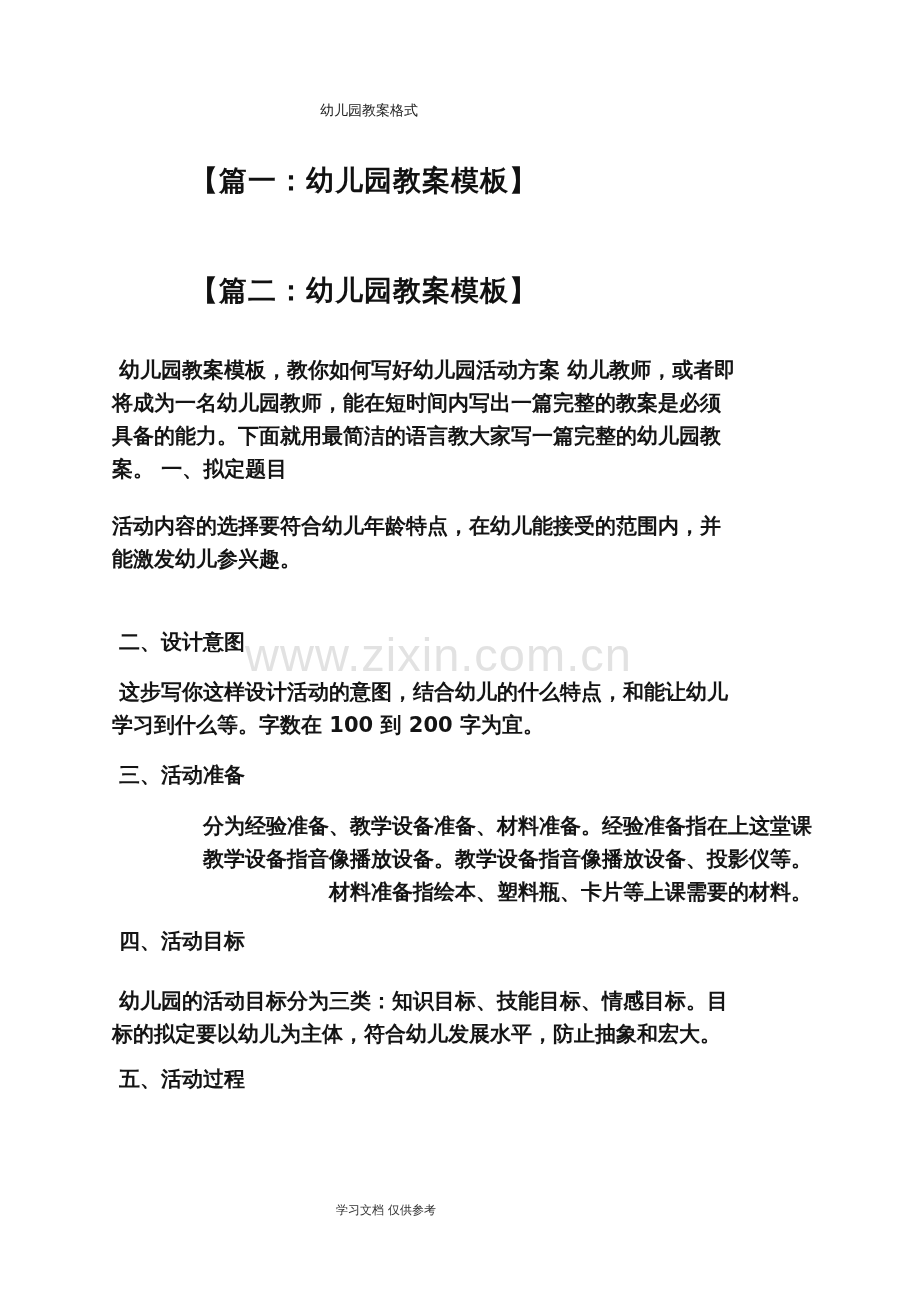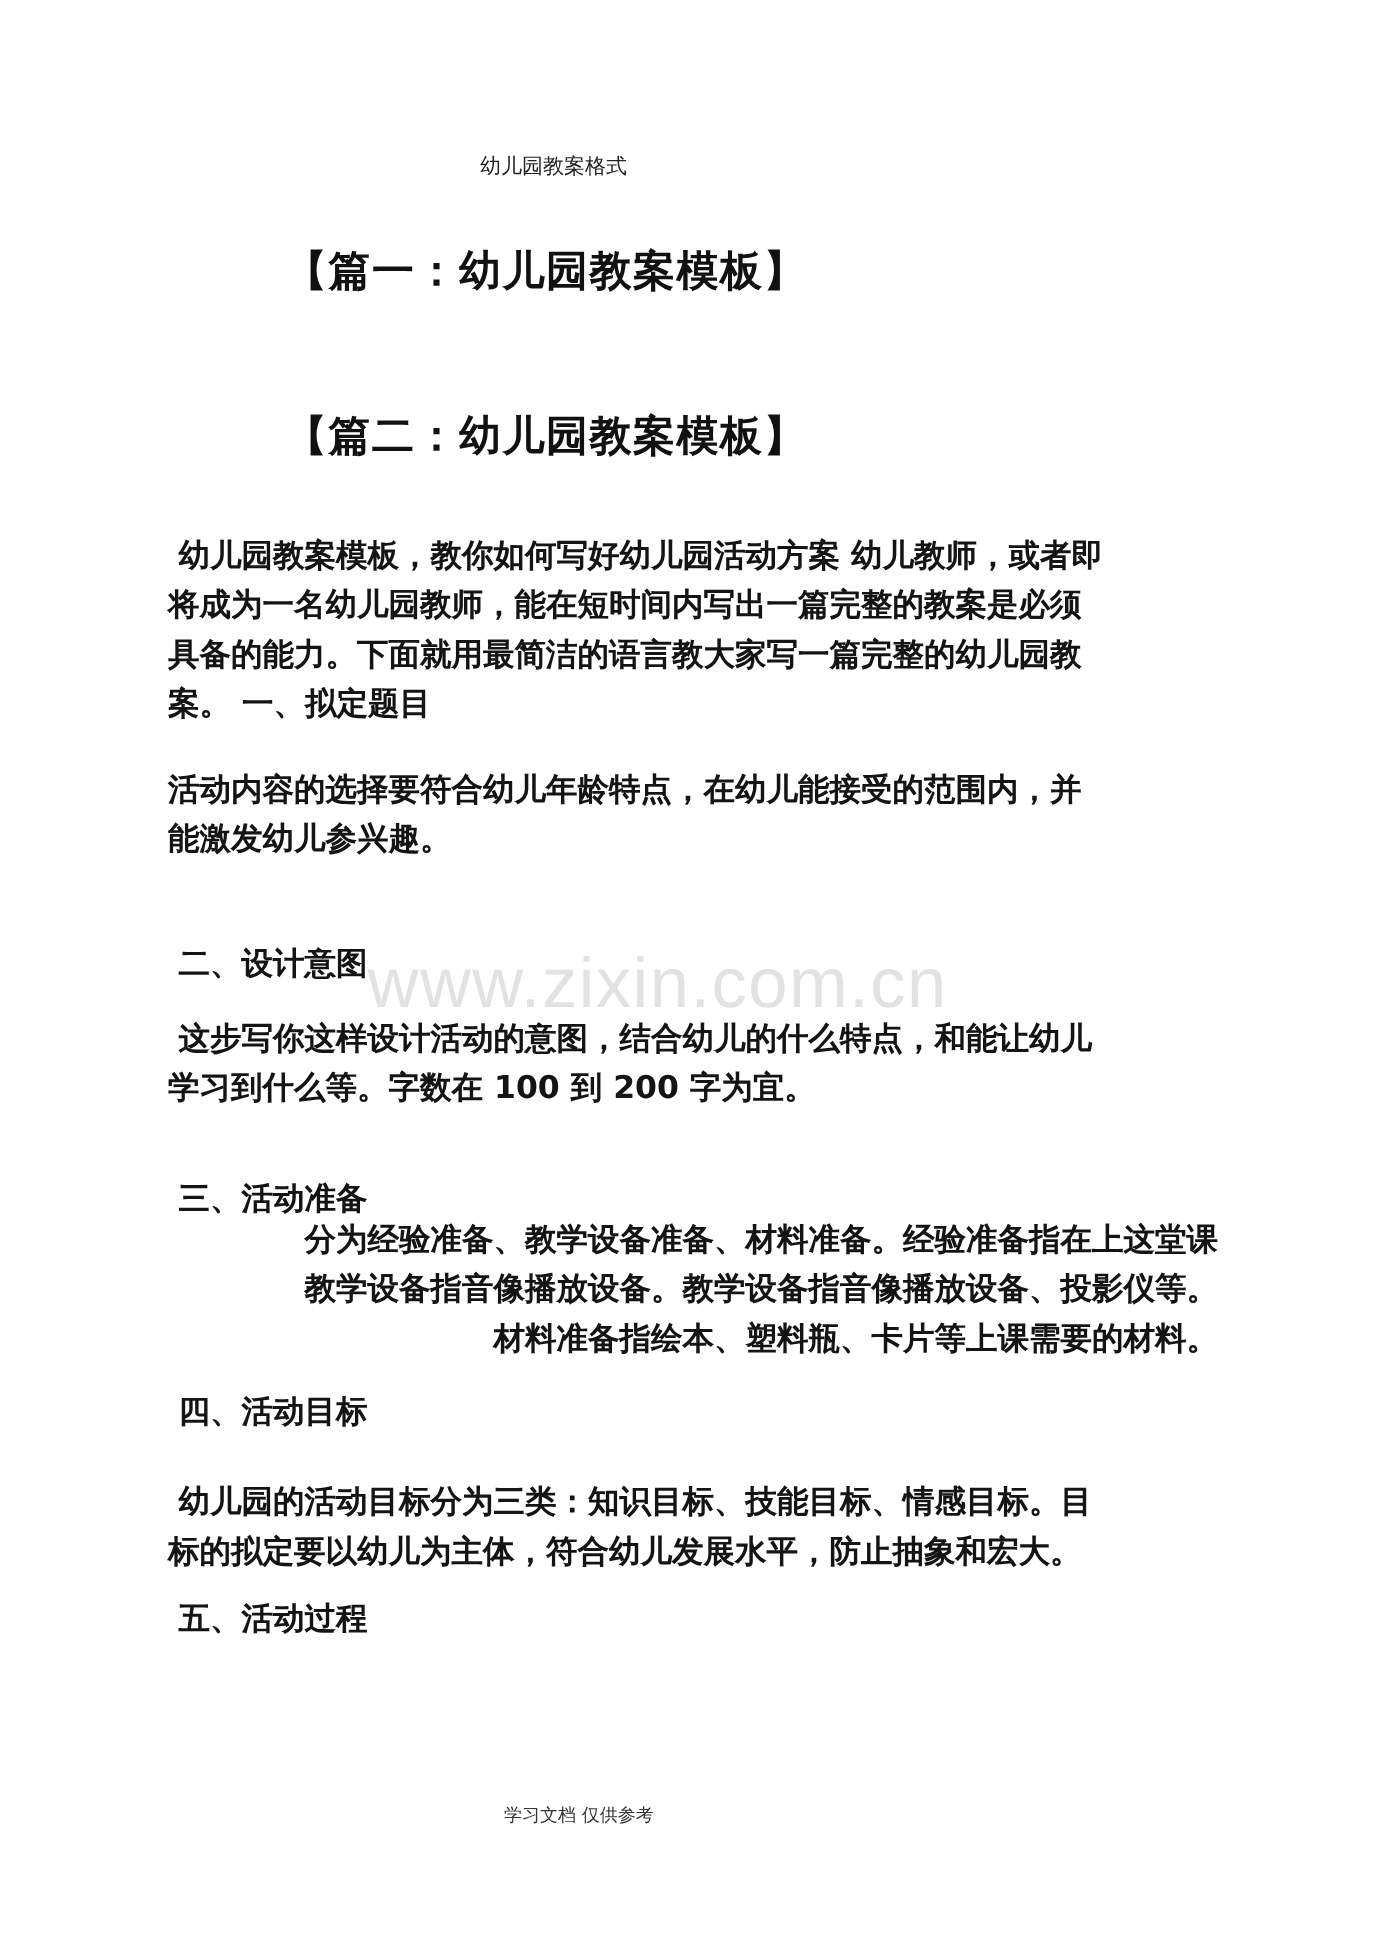--- a/index.html
+++ b/index.html
@@ -100,21 +100,21 @@
     <div>活动内容的选择要符合幼儿年龄特点，在幼儿能接受的范围内，并</div>
     <div>能激发幼儿参兴趣。</div>
   </div>
 
   <div class="heading" style="top:628px;">二、设计意图</div>
   <div class="body-text" style="top:676px;">
     <div class="indent">这步写你这样设计活动的意图，结合幼儿的什么特点，和能让幼儿</div>
     <div>学习到什么等。字数在 100 到 200 字为宜。</div>
   </div>
 
-  <div class="heading" style="top:785px;font-family:Liberation Serif, serif;">三、活动准备</div>
+  <div class="heading" style="top:761px;font-family:Liberation Serif, serif;">三、活动准备</div>
   <div class="body-text" style="top:810px;text-align:right;">
     <div class="indent">分为经验准备、教学设备准备、材料准备。经验准备指在上这堂课</div>
     <div>教学设备指音像播放设备。教学设备指音像播放设备、投影仪等。</div>
     <div>材料准备指绘本、塑料瓶、卡片等上课需要的材料。</div>
   </div>
 
   <div class="heading" style="top:927px;">四、活动目标</div>
   <div class="body-text" style="top:985px;">
     <div class="indent">幼儿园的活动目标分为三类：知识目标、技能目标、情感目标。目</div>
     <div>标的拟定要以幼儿为主体，符合幼儿发展水平，防止抽象和宏大。</div>

